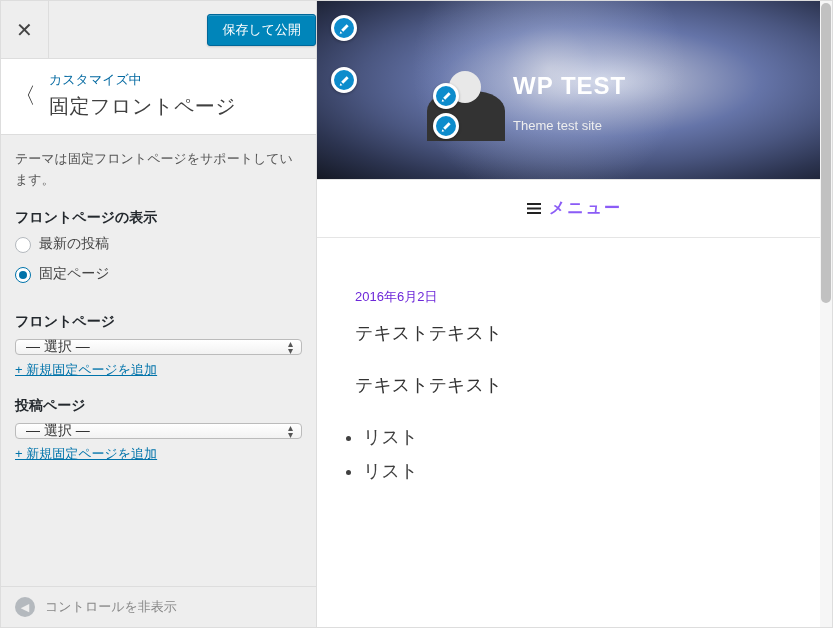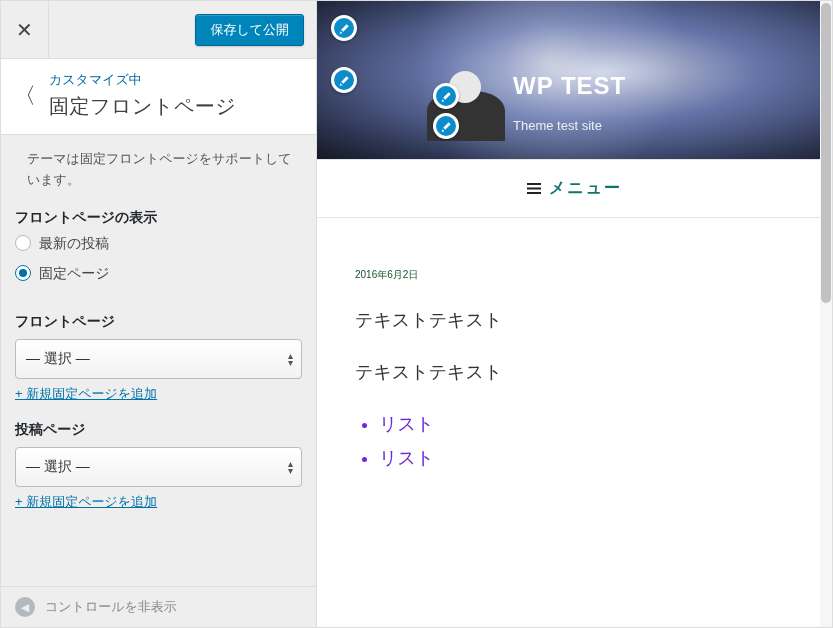--- a/index.html
+++ b/index.html
@@ -2,69 +2,69 @@
 <html><head>
   <meta charset="utf-8">
   <style>
     * { margin: 0; padding: 0; box-sizing: border-box; }
     body { font-family: -apple-system, "Hiragino Sans", "Hiragino Kaku Gothic ProN", sans-serif; background: #fff; }
     .app { display: flex; width: 833px; height: 628px; border: 1px solid #ddd; overflow: hidden; }
     
     .sidebar { width: 316px; background: #eee; display: flex; flex-direction: column; border-right: 1px solid #ddd; }
     .sidebar-header { display: flex; align-items: center; background: #eee; border-bottom: 1px solid #ddd; height: 58px; }
     .close-btn { width: 48px; height: 58px; display: flex; align-items: center; justify-content: center; cursor: pointer; font-size: 20px; color: #444; border-right: 1px solid #ddd; }
-    .publish-btn { margin-left: auto; margin-right: 12px; background: #0085ba; color: #fff; border: 1px solid #006799; border-radius: 3px; padding: 6px 14px; font-size: 13px; cursor: pointer; box-shadow: inset 0 1px 0 rgba(255,255,255,0.2), 0 1px 2px rgba(0,0,0,0.15); }
+    .publish-btn { margin-left: auto; margin-right: 0; background: #0085ba; color: #fff; border: 1px solid #006799; border-radius: 3px; padding: 6px 14px; font-size: 13px; cursor: pointer; box-shadow: inset 0 1px 0 rgba(255,255,255,0.2), 0 1px 2px rgba(0,0,0,0.15); }
     
     .section-header { display: flex; align-items: center; background: #fff; border-bottom: 1px solid #ddd; padding: 12px 14px 14px 0; }
     .back-btn { width: 48px; display: flex; align-items: center; justify-content: center; font-size: 22px; color: #333; cursor: pointer; align-self: stretch; }
     .section-titles { flex: 1; }
     .breadcrumb-label { font-size: 13px; color: #0369a1; margin-bottom: 4px; }
     .section-title { font-size: 20px; font-weight: 300; color: #404040; letter-spacing: 0.5px; }
     
     .panel-body { padding: 14px 14px 10px; flex: 1; overflow-y: auto; }
-    .description { font-size: 13px; color: #555; line-height: 1.6; margin-bottom: 18px; margin-left: 12px; }
+    .description { font-size: 13px; color: #555; line-height: 1.6; margin-bottom: 18px; }
     
     .control-group { margin-bottom: 14px; }
     .control-label { font-size: 14px; font-weight: 600; color: #23282d; margin-bottom: 8px; display: block; }
     
-    .radio-row { display: flex; align-items: flex-start; margin-bottom: 12px; cursor: pointer; }
+    .radio-row { display: flex; align-items: flex-end; margin-bottom: 12px; cursor: pointer; }
     .radio-circle { width: 16px; height: 16px; border: 1px solid #b4b9be; border-radius: 50%; margin-right: 8px; background: #fff; display: flex; align-items: center; justify-content: center; }
     .radio-circle.checked { border-color: #0073aa; }
     .radio-circle.checked::after { content: ''; width: 8px; height: 8px; background: #0073aa; border-radius: 50%; }
     .radio-label { font-size: 14px; color: #444; }
     
     .select-group { margin-top: 30px; margin-bottom: 16px; }
-    .select-box { width: 100%; height: 40px; background: linear-gradient(#fff, #f2f2f2); border: 1px solid #bbb; border-radius: 4px; padding: 0 10px; font-size: 14px; color: #333; display: flex; align-items: center; position: relative; cursor: pointer; margin-top: 4px; }
+    .select-box { width: 100%; height: 16px; background: linear-gradient(#fff, #f2f2f2); border: 1px solid #bbb; border-radius: 4px; padding: 0 10px; font-size: 14px; color: #333; display: flex; align-items: center; position: relative; cursor: pointer; margin-top: 4px; }
     .select-arrows { position: absolute; right: 8px; font-size: 10px; color: #555; line-height: 0.7; }
     .add-link { color: #0073aa; font-size: 13px; text-decoration: underline; cursor: pointer; margin-top: 6px; display: inline-block; }
     
     .sidebar-footer { border-top: 1px solid #ddd; padding: 10px 14px; display: flex; align-items: center; color: #888; font-size: 13px; cursor: pointer; }
     .footer-icon { width: 20px; height: 20px; border-radius: 50%; background: #b4b9be; color: #eee; display: flex; align-items: center; justify-content: center; margin-right: 10px; font-size: 11px; }
     
     .preview { flex: 1; background: #fff; overflow-y: auto; position: relative; }
-    .hero { height: 158px; background: radial-gradient(ellipse at 55% 45%, #d8dce8 0%, #9aa3c4 20%, #6574a8 40%, #4a5680 60%, #2c3450 80%, #141824 100%); position: relative; overflow: hidden; }
+    .hero { height: 178px; background: radial-gradient(ellipse at 55% 45%, #d8dce8 0%, #9aa3c4 20%, #6574a8 40%, #4a5680 60%, #2c3450 80%, #141824 100%); position: relative; overflow: hidden; }
     .hero::before { content: ''; position: absolute; inset: 0; background: radial-gradient(circle at 45% 38%, rgba(255,255,255,0.35) 0%, rgba(200,210,240,0.25) 15%, transparent 45%); }
     .hero-content { position: absolute; top: 62px; left: 110px; display: flex; align-items: center; }
     .avatar { width: 78px; height: 78px; position: relative; margin-right: 8px; }
     .avatar-body { position:absolute; bottom:0; left:0; width:78px; height:50px; background:#333; border-radius:40% 40% 0 0; }
     .avatar-head { position:absolute; top:8px; left:22px; width:32px; height:32px; background:#e8e8e8; border-radius:50%; }
     .site-title { color: #fff; font-size: 24px; font-weight: 600; letter-spacing: 1px; }
     .tagline { color: #eee; font-size: 13px; margin-top: 18px; }
     
     .edit-pin { position: absolute; width: 26px; height: 26px; background: #0d8ccc; border: 3px solid #fff; border-radius: 50%; display: flex; align-items: center; justify-content: center; cursor: pointer; box-shadow: 0 1px 3px rgba(0,0,0,0.3); }
     .edit-pin svg { width: 11px; height: 11px; fill: #fff; }
     
-    .menu-bar { background: #fff; border-top: 1px solid #e5e5e5; border-bottom: 1px solid #e5e5e5; padding: 18px 0; text-align: center; font-size: 16px; font-weight: 600; letter-spacing: 2px; color: #0f766e; cursor: pointer; }
+    .menu-bar { background: #fff; border-top: 1px solid #e5e5e5; border-bottom: 1px solid #e5e5e5; padding: 18px 0; text-align: center; font-size: 16px; font-weight: 600; letter-spacing: 2px; color: #8b5cf6; cursor: pointer; }
     .menu-icon { display: inline-block; margin-right: 8px; vertical-align: -1px; }
     
     .content { padding: 50px 38px 20px; }
-    .post-date { font-size: 10px; color: #14532d; margin-bottom: 26px; }
+    .post-date { font-size: 13px; color: #6d28d9; margin-bottom: 15px; }
     .post-title { font-size: 36px; font-weight: 700; color: #111; margin-bottom: 28px; }
     .post-body p { font-size: 18px; color: #333; margin-bottom: 28px; }
-    .post-body ul { margin-left: 24px; font-size: 18px; color: #6d28d9; }
+    .post-body ul { margin-left: 8px; font-size: 18px; color: #404040; }
     .post-body li { margin-bottom: 10px; }
     
     .scrollbar-track { position: absolute; right: 0; top: 0; width: 12px; height: 100%; background: #f6f6f6; }
     .scrollbar-thumb { position: absolute; right: 1px; top: 2px; width: 10px; height: 300px; background: #c1c1c1; border-radius: 5px; }
   </style>
 </head>
 <body>
 
 <div class="app">
   <div class="sidebar">

